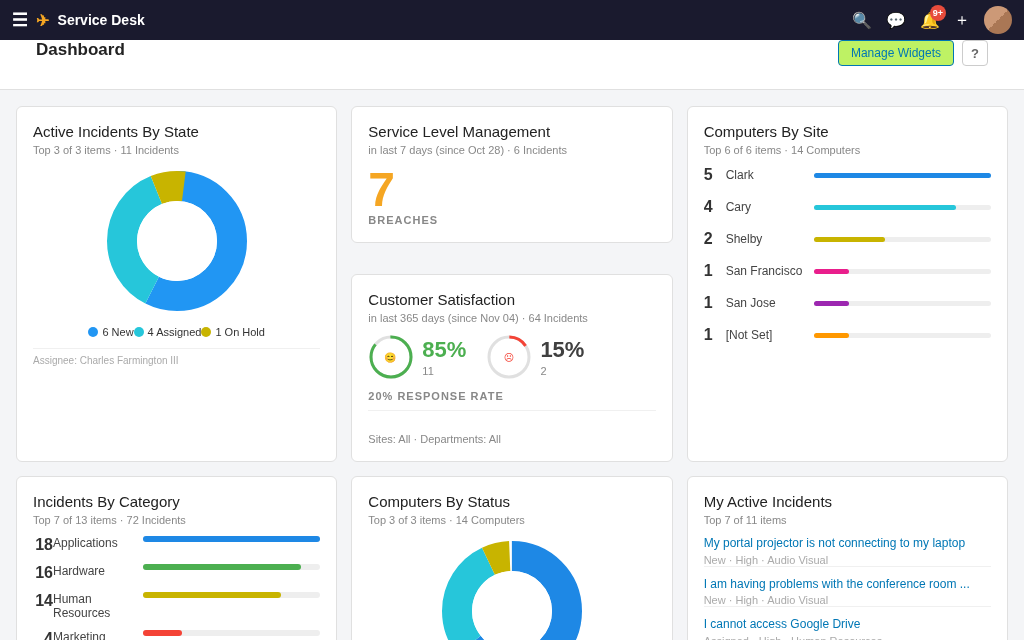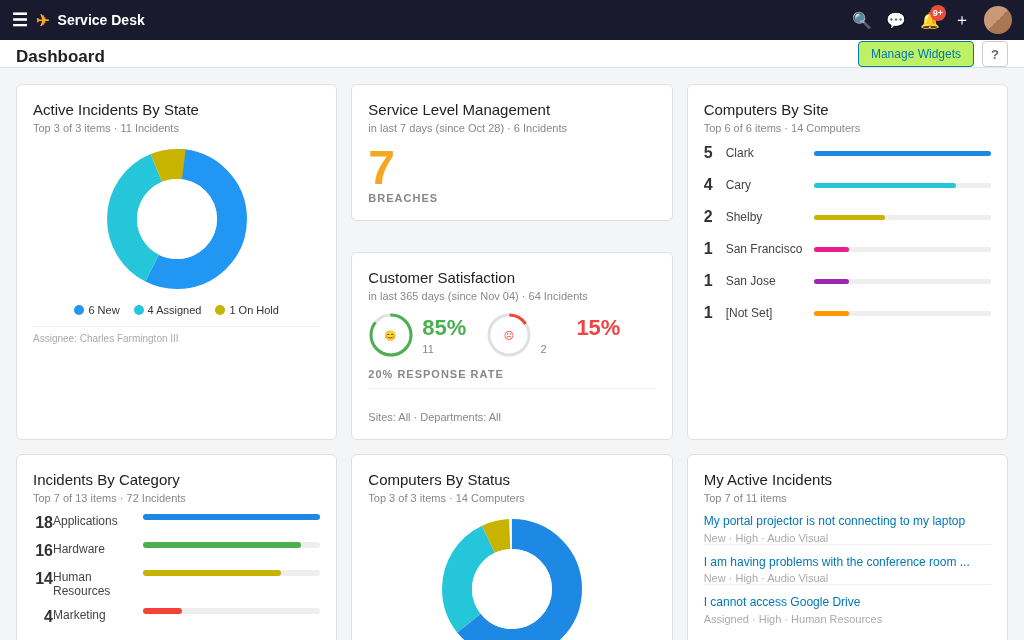--- a/index.html
+++ b/index.html
@@ -22,22 +22,22 @@
     .topnav-icon { color: white; font-size: 16px; cursor: pointer; position: relative; }
     .badge {
       position: absolute; top: -6px; right: -6px; background: #e74c3c; color: white;
       border-radius: 50%; width: 16px; height: 16px; font-size: 9px; display: flex; align-items: center; justify-content: center; font-weight: bold;
     }
     .avatar { width: 28px; height: 28px; border-radius: 50%; background: #888; overflow: hidden; cursor: pointer; }
     .avatar-img { width: 100%; height: 100%; background: linear-gradient(135deg, #c97 50%, #a75 50%); }
 
     
     .subheader {
-      background: white; height: 28px; display: flex; align-items: flex-end; justify-content: space-between;
-      padding: 0 16px; border-bottom: 1px solid #e0e0e0;
+      background: white; height: 50px; display: flex; align-items: flex-start; justify-content: space-between;
+      padding: 0 36px; border-bottom: 1px solid #e0e0e0;
     }
     .subheader-title { font-size: 17px; font-weight: 600; color: #222; }
     .subheader-actions { display: flex; align-items: center; gap: 8px; }
     .btn-manage { border: 1px solid #0077b5; color: #0077b5; background: #bef264; padding: 5px 12px; border-radius: 4px; cursor: pointer; font-size: 12px; }
     .btn-help { border: 1px solid #ccc; color: #666; background: white; width: 26px; height: 26px; border-radius: 4px; cursor: pointer; font-size: 13px; font-weight: bold; }
 
     
     .dashboard {
       padding: 16px; display: grid;
       grid-template-columns: 1fr 1fr 1fr;
@@ -47,21 +47,21 @@
 
     .card {
       background: white; border-radius: 6px; border: 1px solid #e0e0e0;
       padding: 16px; overflow: hidden;
     }
     .card-title { font-size: 15px; font-weight: 400; color: #222; margin-bottom: 4px; }
     .card-subtitle { font-size: 11px; color: #888; margin-bottom: 10px; }
 
     
     .donut-wrap { display: flex; flex-direction: column; align-items: center; }
-    .donut-legend { display: flex; gap: 14px; margin-top: 10px; font-size: 11px; }
+    .donut-legend { display: flex; margin-top: 10px; font-size: 11px; }
     .legend-dot { width: 10px; height: 10px; border-radius: 50%; display: inline-block; margin-right: 4px; }
     .legend-item { display: flex; align-items: center; }
     .card-footer { font-size: 10px; color: #aaa; margin-top: 10px; border-top: 1px solid #f0f0f0; padding-top: 6px; }
 
     
     .slm-number { font-size: 48px; font-weight: 700; color: #f5a623; line-height: 1; }
     .slm-label { font-size: 11px; font-weight: 700; color: #888; letter-spacing: 1px; }
 
     
     .csat-row { display: flex; align-items: center; gap: 20px; margin: 10px 0; }
@@ -182,21 +182,21 @@
           </div>
         </div>
 
         <div style="display:flex;align-items:center;gap:8px;">
           <svg width="46" height="46" viewBox="0 0 46 46">
             <circle cx="23" cy="23" r="20" fill="none" stroke="#e0e0e0" stroke-width="3"></circle>
             <circle cx="23" cy="23" r="20" fill="none" stroke="#f44336" stroke-width="3" stroke-dasharray="19 107" stroke-dashoffset="32"></circle>
             <text x="23" y="27" text-anchor="middle" font-size="10" fill="#f44336">☹</text>
           </svg>
           <div>
-            <div class="csat-val" style="color:#ef4444;margin-left:36px;">15%</div>
+            <div class="csat-val" style="color:#404040;">15%</div>
             <div class="csat-count">2</div>
           </div>
         </div>
       </div>
       <div class="csat-footer">20% RESPONSE RATE</div>
       <div class="csat-filters">Sites: All  ·  Departments: All</div>
     </div>
   </div>
 
   <div class="card">

